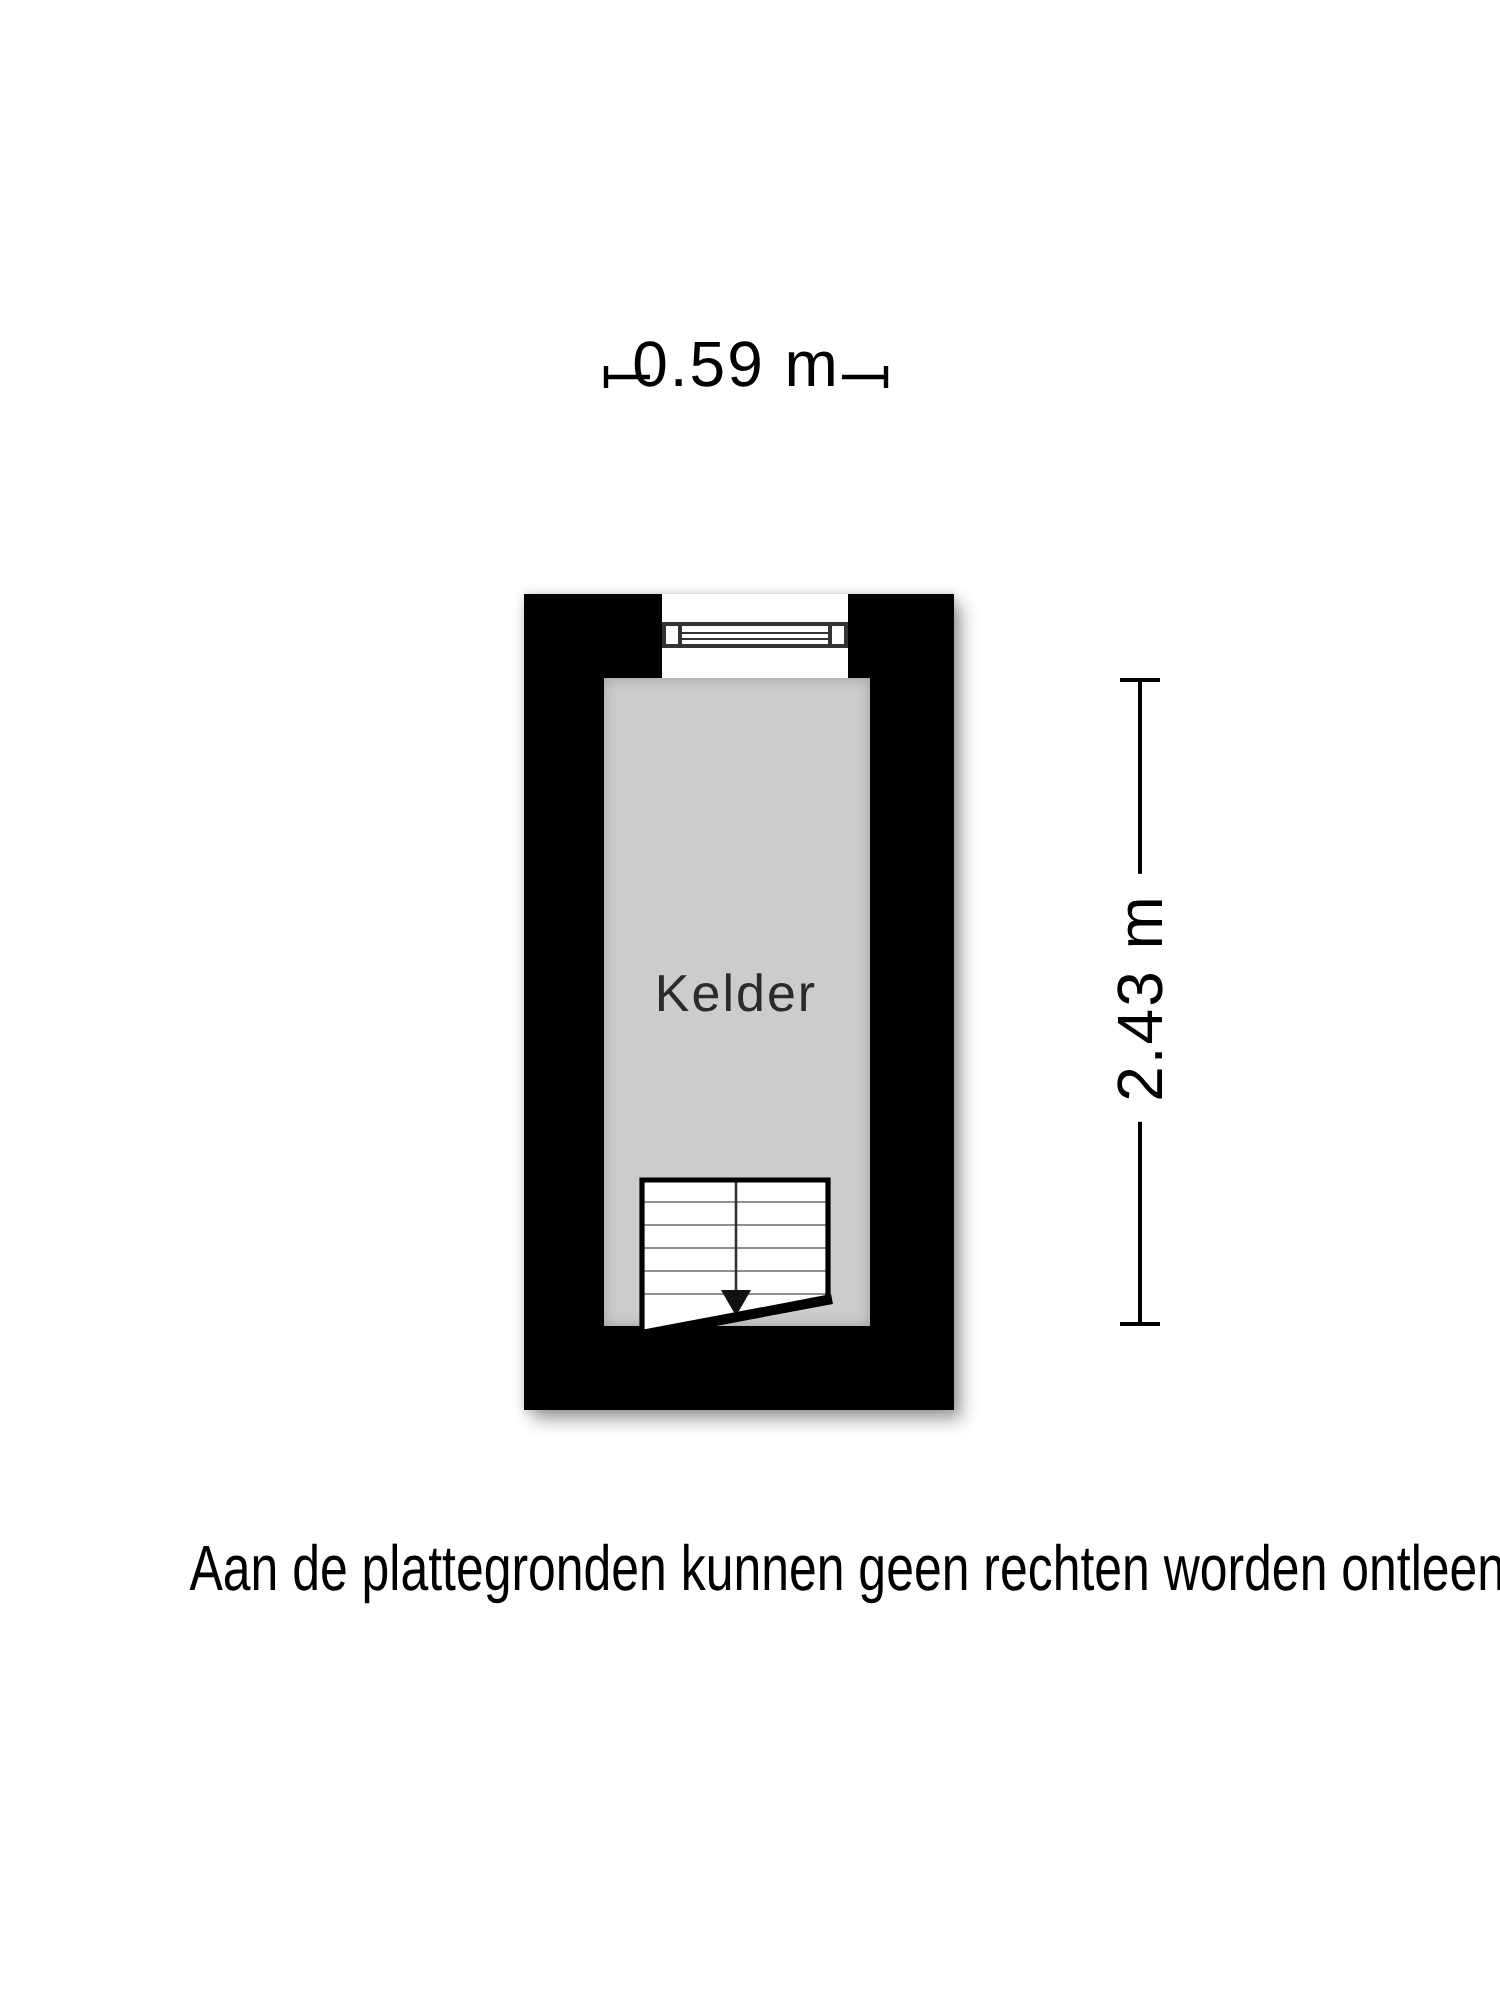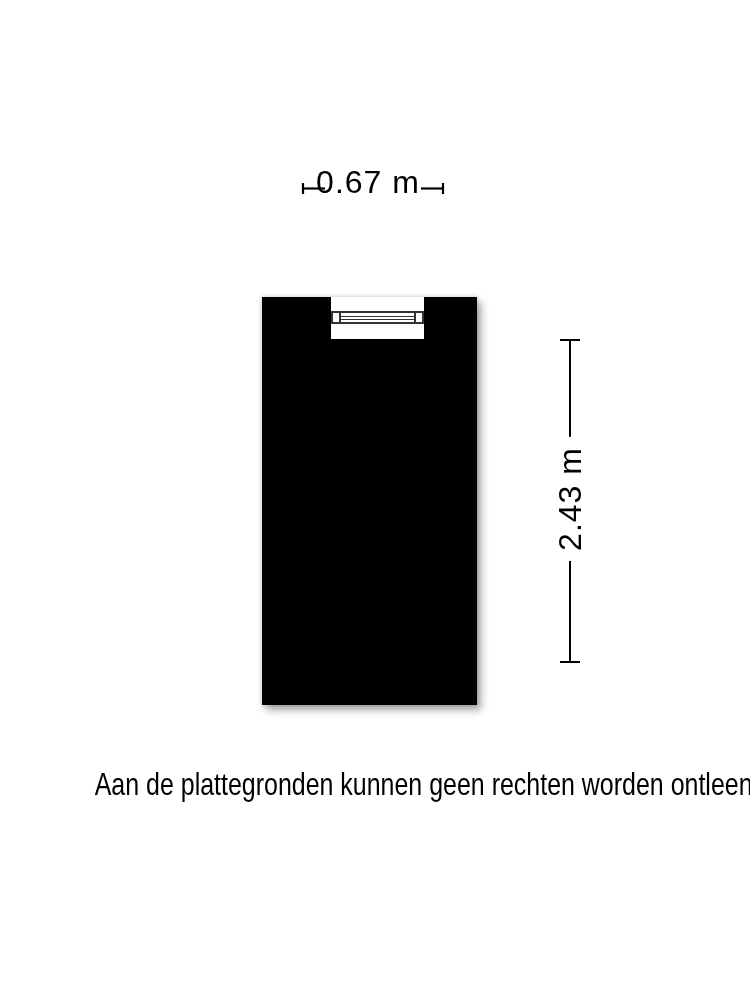--- a/index.html
+++ b/index.html
@@ -167,33 +167,57 @@
     display: inline-block;
     transform: scaleX(0.78);
     transform-origin: 50% 50%;
   }
 </style>
 </head>
 <body>
 
 <div class="page">
 
-  <div class="dim-top-label">0.67 m</div>
+  <div class="dim-top-label">0.59 m</div>
 
   <svg class="dim-tick left" width="26" height="13" viewBox="0 0 26 13">
     <line x1="2" y1="1" x2="2" y2="12" stroke="#000" stroke-width="2.2"></line>
     <line x1="2" y1="6.5" x2="24" y2="6.5" stroke="#000" stroke-width="2.2"></line>
   </svg>
   <svg class="dim-tick right" width="26" height="13" viewBox="0 0 26 13">
     <line x1="24" y1="1" x2="24" y2="12" stroke="#000" stroke-width="2.2"></line>
     <line x1="2" y1="6.5" x2="24" y2="6.5" stroke="#000" stroke-width="2.2"></line>
   </svg>
 
   <div class="plan">
 
+    <div class="room">
+      <div class="room-label">Kelder</div>
+
+      <svg class="stairs" width="98" height="82" viewBox="0 0 98 82">
+
+        <polygon points="2,3 95,3 95,64 2,80" fill="#ffffff" stroke="none"></polygon>
+
+        <g stroke="#8f8f8f" stroke-width="1">
+          <line x1="2" y1="14" x2="95" y2="14"></line>
+          <line x1="2" y1="25.5" x2="95" y2="25.5"></line>
+          <line x1="2" y1="37" x2="95" y2="37"></line>
+          <line x1="2" y1="48.5" x2="95" y2="48.5"></line>
+          <line x1="2" y1="60" x2="95" y2="60"></line>
+        </g>
+
+        <line x1="49" y1="3" x2="49" y2="59" stroke="#333" stroke-width="1.3"></line>
+
+        <polygon points="41.5,58 56.5,58 49,71" fill="#111"></polygon>
+
+        <polyline points="2,80 2,3 95,3 95,64" fill="none" stroke="#000" stroke-width="2.6"></polyline>
+
+        <line x1="-1" y1="81" x2="97" y2="62.5" stroke="#000" stroke-width="5"></line>
+      </svg>
+    </div>
 
     <div class="window-opening">
       <div class="window-glyph">
         <div class="pane">
           <div class="glazing-line l1"></div>
           <div class="glazing-line l2"></div>
         </div>
         <div class="frame-end left"></div>
         <div class="frame-end right"></div>
       </div>

